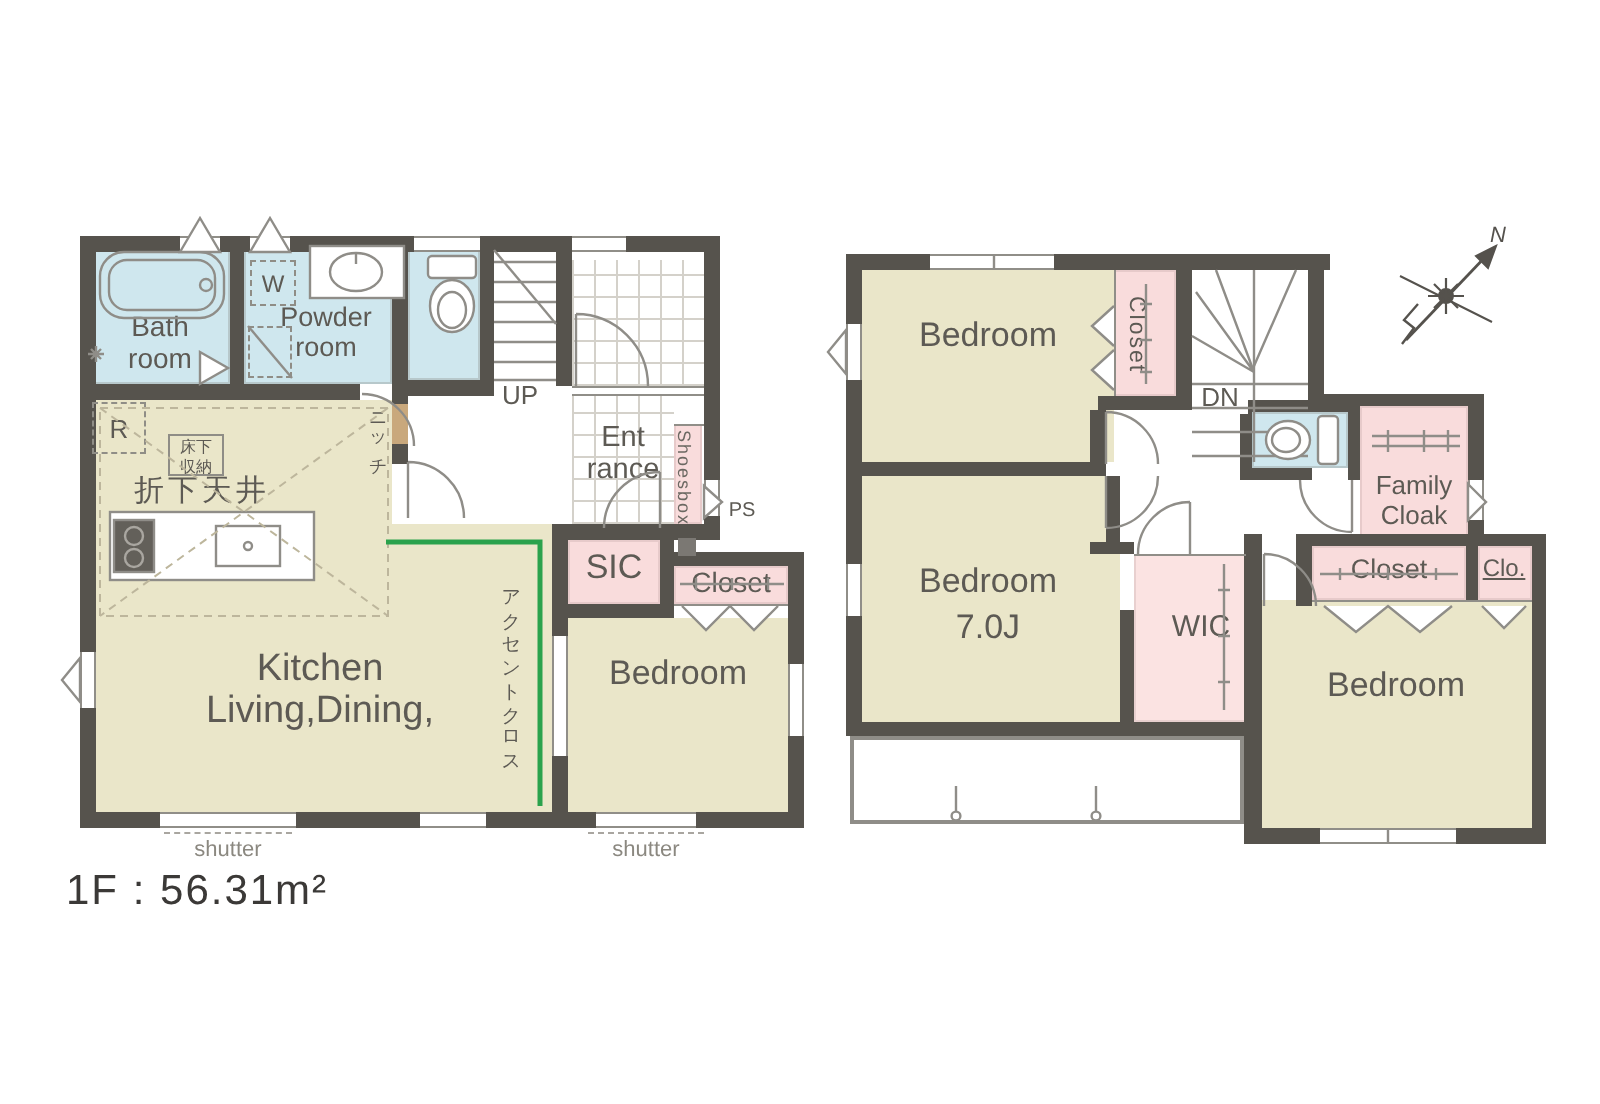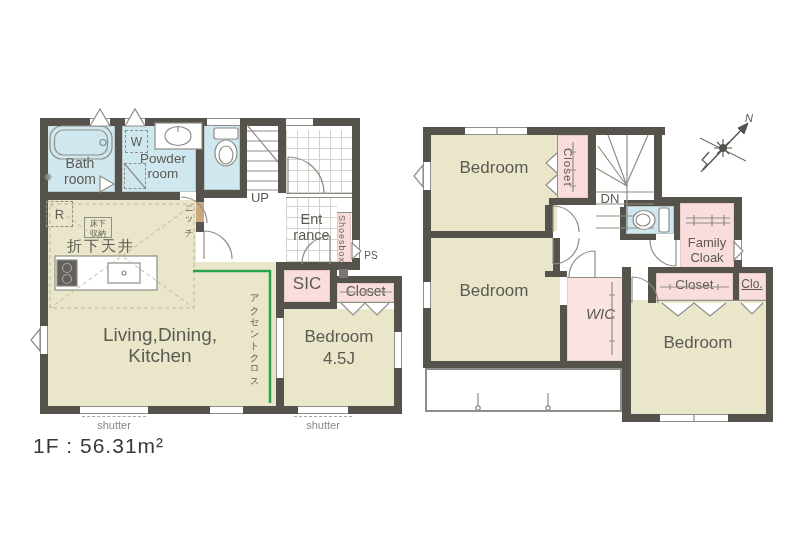--- a/index.html
+++ b/index.html
@@ -112,27 +112,26 @@
     <div class="lbl" style="left:244px;top:191px;width:32px;font-size:13px;">UP</div>
     <div class="lbl" style="left:286px;top:211px;width:51px;font-size:14.5px;">
       <div>Ent</div>
       <div>rance</div>
     </div>
     <div class="lbl vt" style="left:337px;top:215px;height:46px;font-size:9px;color:#6b6862;">Shoesbox</div>
     <div class="lbl" style="left:360px;top:250px;width:22px;font-size:10px;">PS</div>
     <div class="lbl" style="left:284px;top:274px;width:46px;font-size:17px;">SIC</div>
     <div class="lbl" style="left:337px;top:284px;width:57px;font-size:14px;">Closet</div>
     <div class="lbl" style="left:60px;top:324px;width:200px;font-size:19px;">
+      <div>Kitchen</div>
       <div>Living,Dining,</div>
-      <div>Kitchen</div>
     </div>
     <div class="lbl vt" style="left:249px;top:287px;height:96px;font-size:9.5px;">アクセントクロス</div>
     <div class="lbl" style="left:284px;top:326px;width:110px;font-size:17px;line-height:1.3;">
       <div>Bedroom</div>
-      <div>4.5J</div>
     </div>
     <div class="abs" style="left:82px;top:416px;width:64px;height:3px;border-top:1px dashed #a9a6a0;"></div>
     <div class="lbl" style="left:86px;top:419px;width:56px;font-size:11px;color:#8b8880;">shutter</div>
     <div class="abs" style="left:294px;top:416px;width:58px;height:3px;border-top:1px dashed #a9a6a0;"></div>
     <div class="lbl" style="left:295px;top:419px;width:56px;font-size:11px;color:#8b8880;">shutter</div>
     <div class="lbl big" style="left:33px;top:434px;text-align:left;">1F : 56.31m²</div>
   </div>
 
   <div class="abs" style="left:0;top:0;width:800px;height:552px;">
 
@@ -189,22 +188,23 @@
       <div>Bedroom</div>
     </div>
     <div class="lbl vt" style="left:561px;top:138px;height:58px;font-size:11.5px;">Closet</div>
     <div class="lbl" style="left:596px;top:192px;width:28px;font-size:13px;background:#fff;">DN</div>
     <div class="lbl" style="left:678px;top:236px;width:58px;font-size:13px;">
       <div>Family</div>
       <div>Cloak</div>
     </div>
     <div class="lbl" style="left:431px;top:280px;width:126px;font-size:17px;line-height:1.35;">
       <div>Bedroom</div>
-    </div>
-    <div class="lbl" style="left:569px;top:306px;width:63px;font-size:15px;font-style:italic;">WIC</div>
+      <div>7.0J</div>
+    </div>
+    <div class="lbl" style="left:569px;top:306px;width:63px;font-size:15px;">WIC</div>
     <div class="lbl" style="left:656px;top:277px;width:77px;font-size:13.5px;">Closet</div>
     <div class="lbl" style="left:737px;top:278px;width:30px;font-size:12px;text-decoration:underline;">Clo.</div>
     <div class="lbl" style="left:634px;top:332px;width:128px;font-size:17px;line-height:1.35;">
       <div>Bedroom</div>
     </div>
     <div class="lbl" style="left:741px;top:112px;width:16px;font-size:11px;font-style:italic;color:#55524d;">N</div>
   </div>
 
   <svg class="ov" width="800" height="552" viewBox="0 0 800 552">
     <g stroke="#8f8d88" stroke-width="1.2" fill="none">

